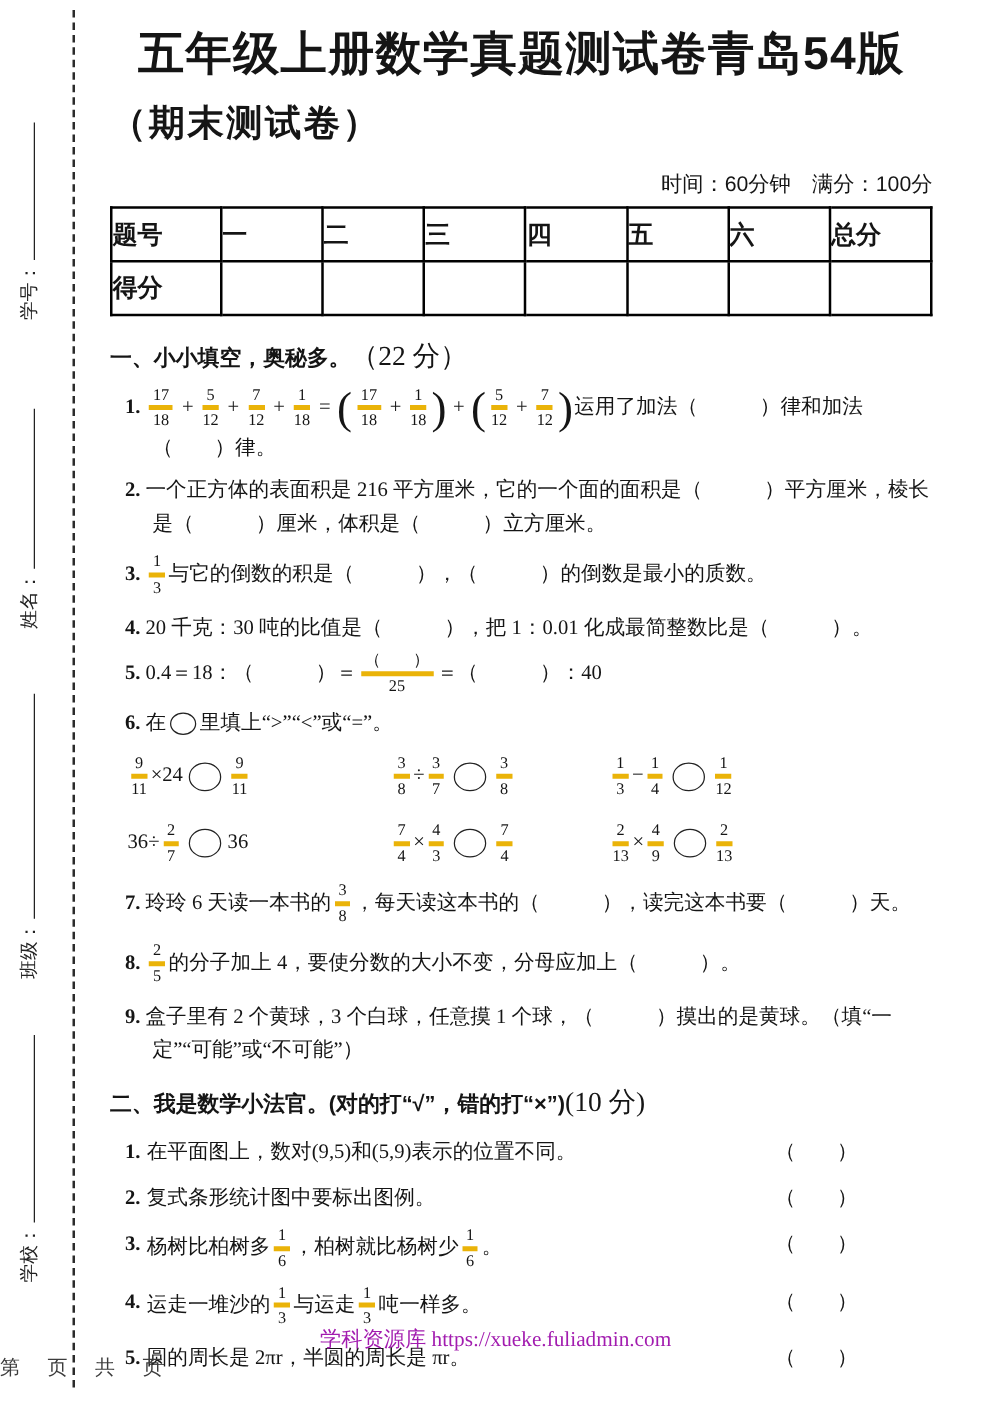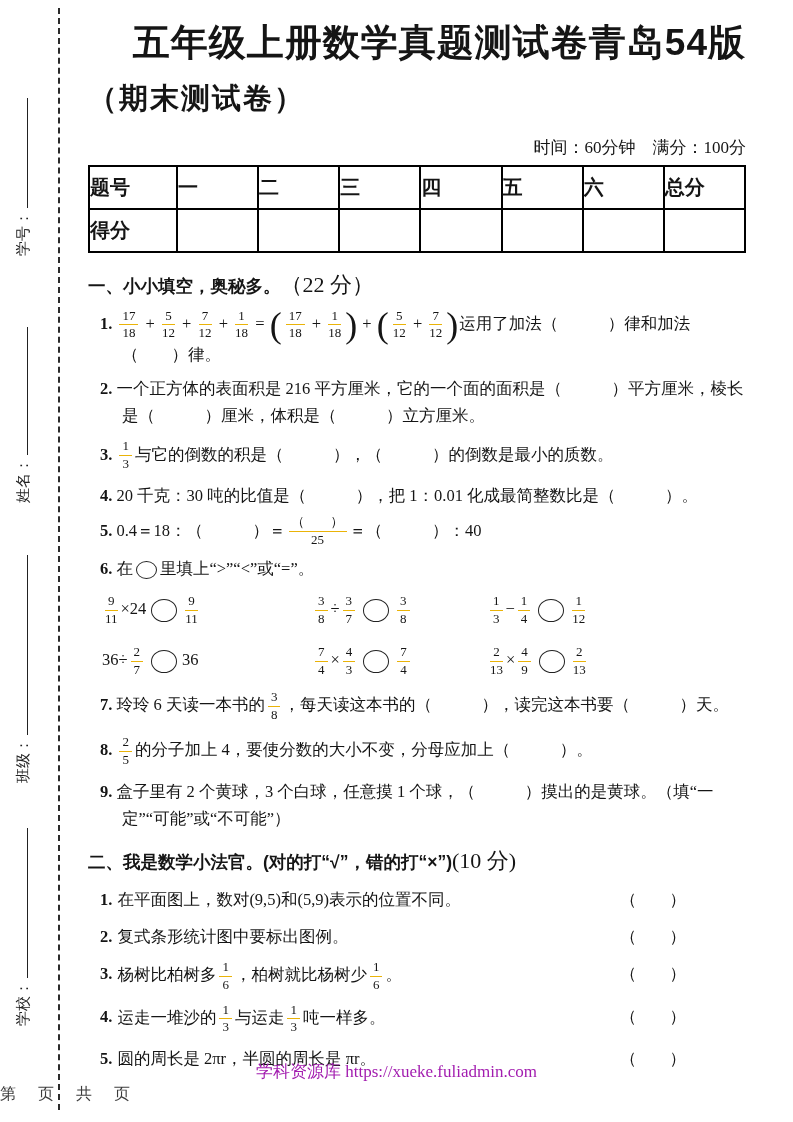--- a/index.html
+++ b/index.html
@@ -10,38 +10,38 @@
   .sans{font-family:"Liberation Sans","DejaVu Sans",sans-serif;}
 
   
   #seal-dash{position:absolute;left:58px;top:8px;height:1102px;border-left:2px dashed #2b2b2b;}
   .seal{position:absolute;left:14px;transform:rotate(-90deg);transform-origin:0 0;
         font-size:15px;white-space:nowrap;color:#222;}
   .seal .fill-line{display:inline-block;border-bottom:1.6px solid #222;height:4px;margin-left:3px;}
 
   
   main{position:absolute;left:88px;top:22px;width:658px;}
-  .title{font-size:37px;font-weight:bold;text-align:right;letter-spacing:1px;line-height:1.15;}
+  .title{font-size:37px;font-weight:bold;text-align:center;letter-spacing:1px;line-height:1.15;}
   .subtitle{font-size:29px;font-weight:bold;text-align:left;margin-top:14px;letter-spacing:2px;}
-  .meta{text-align:right;font-size:17px;margin-top:17px;margin-bottom:6px;font-family:Liberation Serif, serif;}
+  .meta{text-align:right;font-size:17px;margin-top:17px;margin-bottom:6px;}
 
   table.score{width:100%;border-collapse:collapse;table-layout:fixed;}
   table.score td{border:2px solid #000;height:41px;
                  font-size:20px;font-weight:bold;padding:0;}
 
   .sec{margin-top:17px;font-size:17.5px;font-weight:bold;
        font-family:"Liberation Sans","DejaVu Sans",sans-serif;}
   .sec .pts{font-family:"Liberation Serif","DejaVu Serif",serif;font-weight:normal;font-size:22px;}
 
   .q{margin:9px 0 0 12px;padding-left:22px;text-indent:-22px;font-size:16.5px;line-height:27px;}
   .qnum{font-weight:bold;margin-right:4px;}
 
   .frac{display:inline-flex;flex-direction:column;vertical-align:middle;text-align:center;
         margin:0 3px;line-height:1.15;font-size:13px;text-indent:0;}
-  .frac .fn{border-bottom:1px solid #eab308;padding:0 3px 1px;}
+  .frac .fn{border-bottom:4px solid #eab308;padding:0 3px 1px;}
   .frac .fd{padding-top:1px;}
   .bigp{font-size:36px;line-height:0;vertical-align:middle;font-weight:300;margin:0 1px;}
   .circ{display:inline-block;width:24px;height:21px;border:1.6px solid #222;border-radius:50%;
         vertical-align:middle;margin:0 5px;text-indent:0;}
   .circ-s{width:19px;height:16px;margin:0 3px;}
 
   .q6grid{display:grid;grid-template-columns:210px 175px auto;row-gap:18px;
           margin:12px 0 2px 14px;font-size:16.5px;}
 
   .tf{display:flex;margin:10px 0 0 12px;font-size:16.5px;line-height:27px;}

